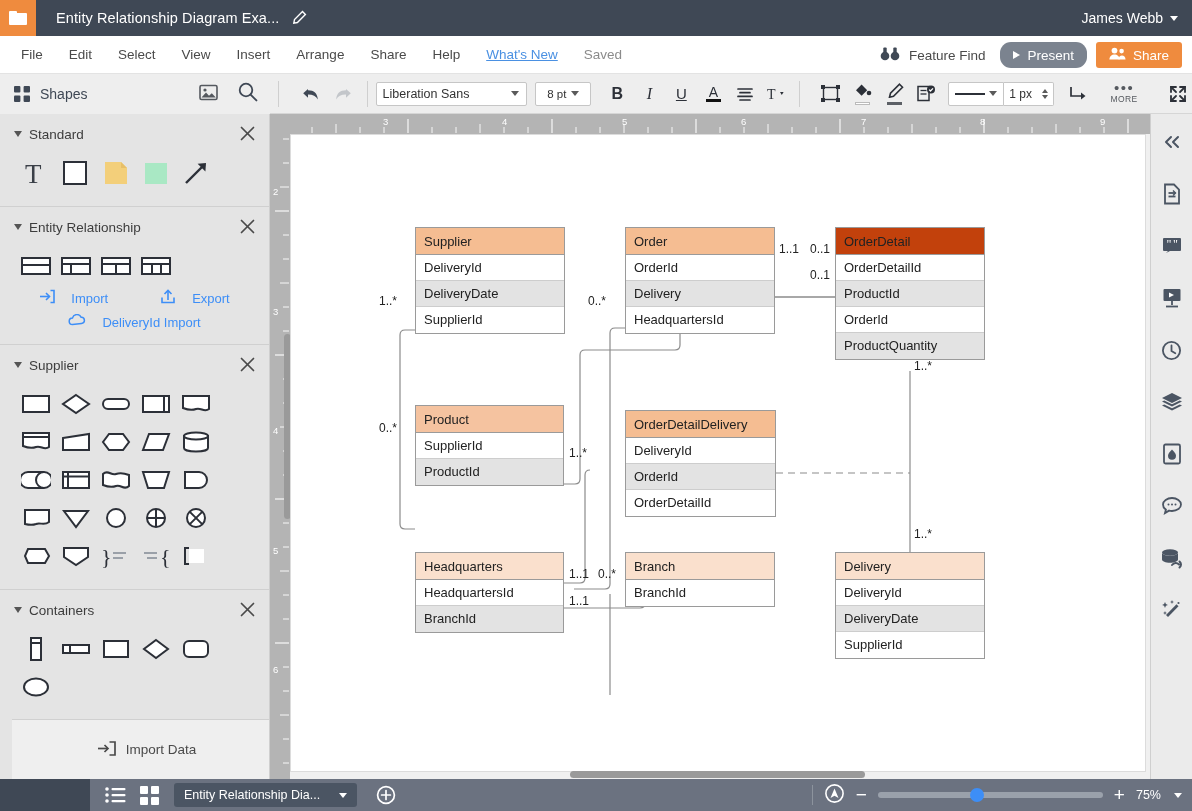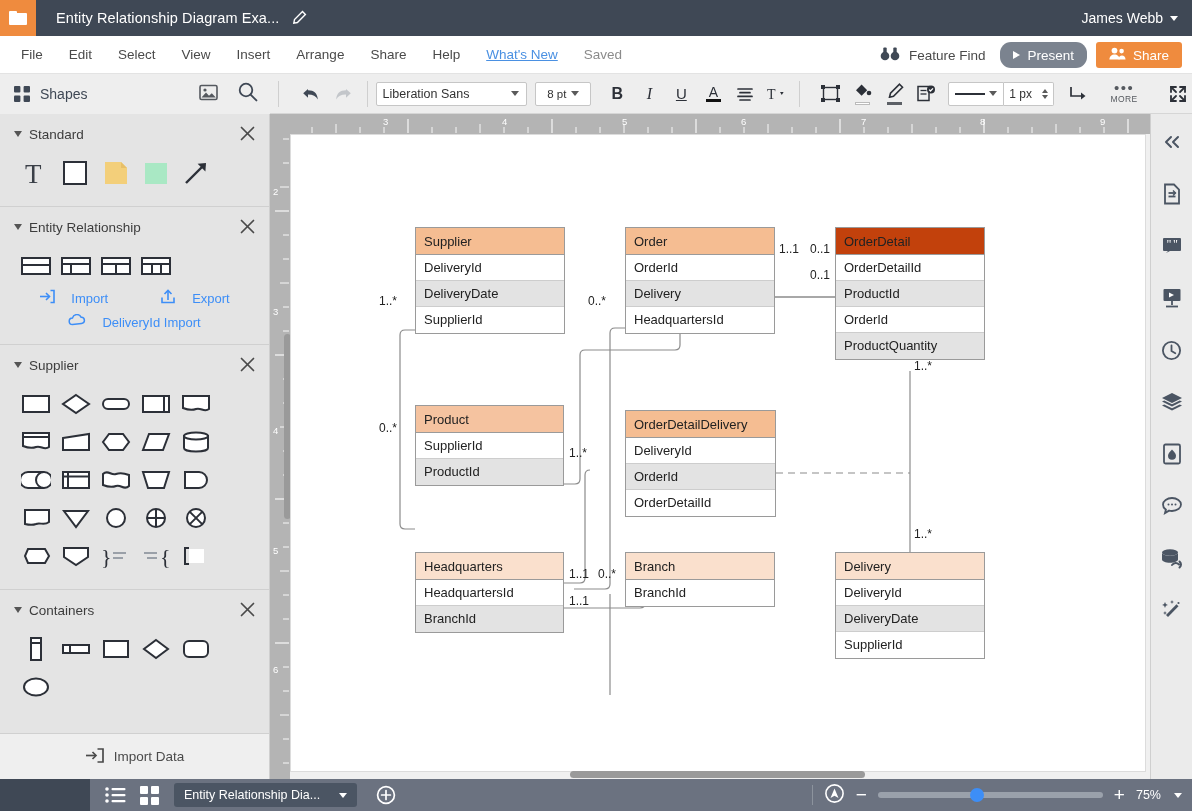--- a/index.html
+++ b/index.html
@@ -142,21 +142,21 @@
   .sec-title { font-size:13.5px; color:#3d3d3d; }
   .sec-x { position:absolute; right:14px; top:12px; }
   .shape-row { display:flex; padding:0 16px; gap:0; flex-wrap:wrap; }
   .shape-cell {
     width:40px; height:38px; display:flex; align-items:center; justify-content:center;
   }
   .sf-links { display:flex; justify-content:center; gap:52px; margin-top:4px; }
   .sf-link { color:#3d8ef7; font-size:13px; display:flex; align-items:center; gap:16px;}
   .sf-center { display:flex; justify-content:center; margin-top:7px; }
   .import-data-bar {
-    position:absolute; bottom:0; left:0; width:269px; height:46px;
+    position:absolute; bottom:0; left:12px; width:269px; height:60px;
     background:#efefef; border-top:1px solid #d0d0d0;
     display:flex; align-items:center; justify-content:center; gap:10px;
     font-size:13.5px; color:#4a4a4a;
   }
 
   
   .canvas-wrap {
     position:absolute; top:114px; left:270px; width:880px; height:665px;
     background:#fff; overflow:hidden;
   }

